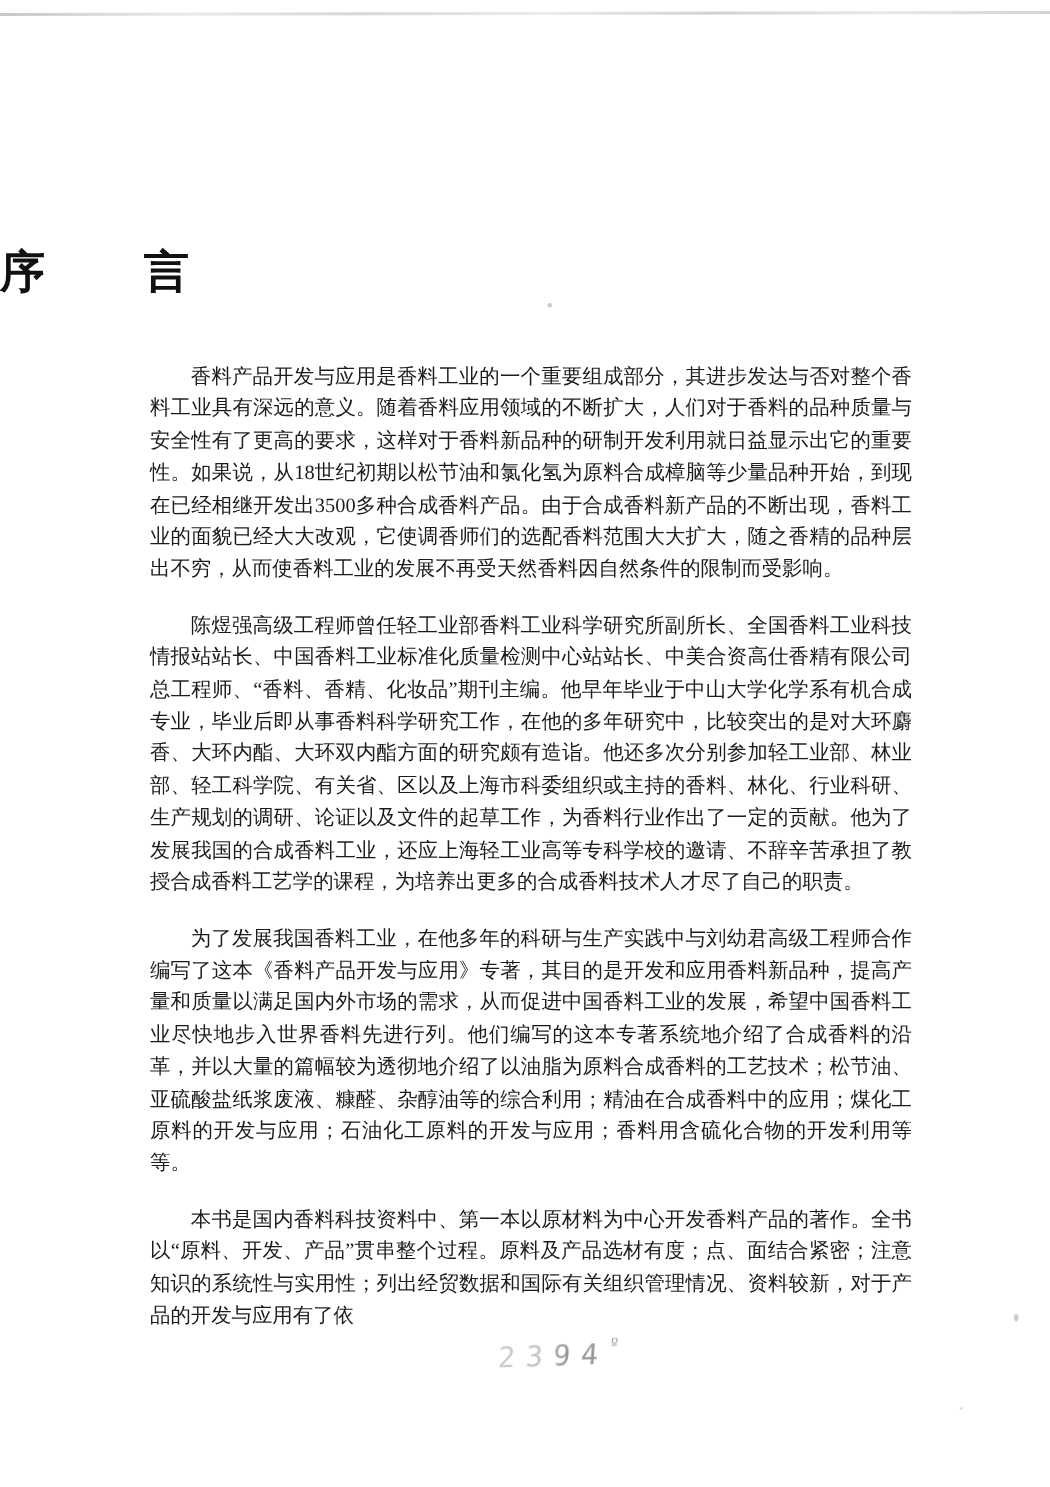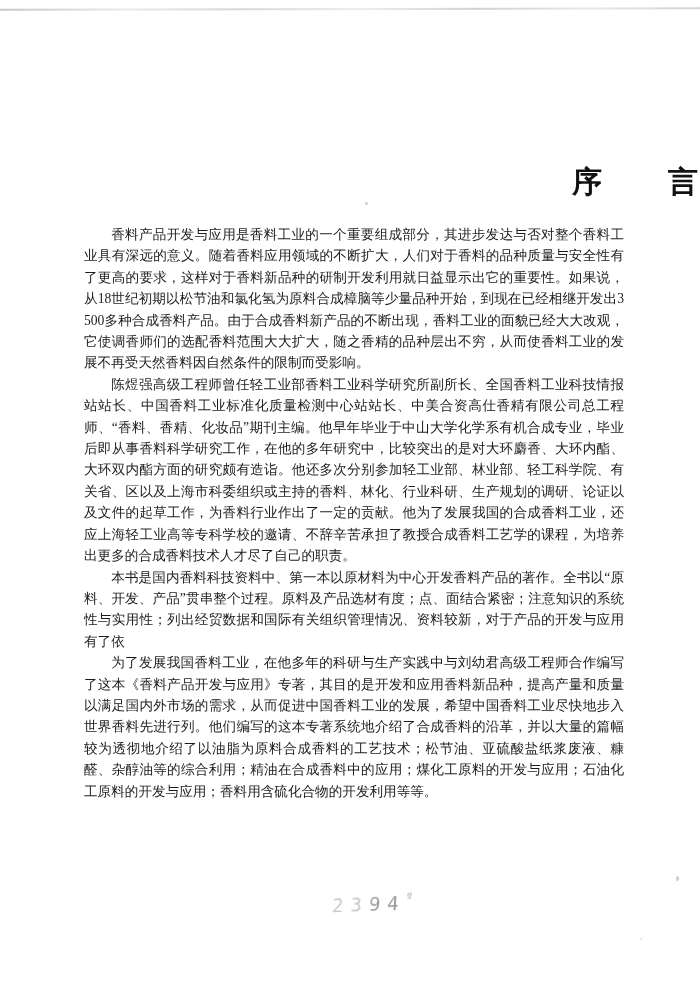--- a/index.html
+++ b/index.html
@@ -37,41 +37,41 @@
   .speck.s1 { left: 676px; top: 876px; width: 3px; height: 5px; }
   .speck.s2 { left: 365px; top: 202px; width: 3px; height: 3px; }
   .speck.s3 { left: 640px; top: 938px; width: 2px; height: 2px; opacity: .3; }
 
   .title {
     position: absolute;
     top: 163px;
     left: 0;
     width: 100%;
     margin: 0;
-    text-align: right;
+    text-align: left;
     font-size: 30px;
     line-height: 38px;
     font-weight: 700;
     color: #111111;
     letter-spacing: 2px;
   }
   .body-text {
     position: absolute;
     top: 224px;
     left: 84px;
     width: 540px;
     font-size: 13.6px;
     line-height: 21.4px;
     color: #1b1b1b;
     text-align: justify;
     text-justify: inter-character;
     word-break: break-all;
   }
   .body-text p {
-    margin: 0;
+    margin: 16px;
     padding: 0;
     text-indent: 2em;
   }
   
   .stamp {
     position: absolute;
     top: 893px;
     left: 332px;
     font-family: "DejaVu Sans Mono", monospace;
     font-size: 19px;
@@ -98,21 +98,21 @@
   <div class="scan-edge-top"></div>
   <div class="speck s1"></div>
   <div class="speck s2"></div>
   <div class="speck s3"></div>
 
   <h1 class="title">序　　言</h1>
 
   <div class="body-text">
     <p>香料产品开发与应用是香料工业的一个重要组成部分，其进步发达与否对整个香料工业具有深远的意义。随着香料应用领域的不断扩大，人们对于香料的品种质量与安全性有了更高的要求，这样对于香料新品种的研制开发利用就日益显示出它的重要性。如果说，从18世纪初期以松节油和氯化氢为原料合成樟脑等少量品种开始，到现在已经相继开发出3500多种合成香料产品。由于合成香料新产品的不断出现，香料工业的面貌已经大大改观，它使调香师们的选配香料范围大大扩大，随之香精的品种层出不穷，从而使香料工业的发展不再受天然香料因自然条件的限制而受影响。</p>
     <p>陈煜强高级工程师曾任轻工业部香料工业科学研究所副所长、全国香料工业科技情报站站长、中国香料工业标准化质量检测中心站站长、中美合资高仕香精有限公司总工程师、“香料、香精、化妆品”期刊主编。他早年毕业于中山大学化学系有机合成专业，毕业后即从事香料科学研究工作，在他的多年研究中，比较突出的是对大环麝香、大环内酯、大环双内酯方面的研究颇有造诣。他还多次分别参加轻工业部、林业部、轻工科学院、有关省、区以及上海市科委组织或主持的香料、林化、行业科研、生产规划的调研、论证以及文件的起草工作，为香料行业作出了一定的贡献。他为了发展我国的合成香料工业，还应上海轻工业高等专科学校的邀请、不辞辛苦承担了教授合成香料工艺学的课程，为培养出更多的合成香料技术人才尽了自己的职责。</p>
+    <p>为了发展我国香料工业，在他多年的科研与生产实践中与刘幼君高级工程师合作编写了这本《香料产品开发与应用》专著，其目的是开发和应用香料新品种，提高产量和质量以满足国内外市场的需求，从而促进中国香料工业的发展，希望中国香料工业尽快地步入世界香料先进行列。他们编写的这本专著系统地介绍了合成香料的沿革，并以大量的篇幅较为透彻地介绍了以油脂为原料合成香料的工艺技术；松节油、亚硫酸盐纸浆废液、糠醛、杂醇油等的综合利用；精油在合成香料中的应用；煤化工原料的开发与应用；石油化工原料的开发与应用；香料用含硫化合物的开发利用等等。</p>
     <p>本书是国内香料科技资料中、第一本以原材料为中心开发香料产品的著作。全书以“原料、开发、产品”贯串整个过程。原料及产品选材有度；点、面结合紧密；注意知识的系统性与实用性；列出经贸数据和国际有关组织管理情况、资料较新，对于产品的开发与应用有了依</p>
-    <p>为了发展我国香料工业，在他多年的科研与生产实践中与刘幼君高级工程师合作编写了这本《香料产品开发与应用》专著，其目的是开发和应用香料新品种，提高产量和质量以满足国内外市场的需求，从而促进中国香料工业的发展，希望中国香料工业尽快地步入世界香料先进行列。他们编写的这本专著系统地介绍了合成香料的沿革，并以大量的篇幅较为透彻地介绍了以油脂为原料合成香料的工艺技术；松节油、亚硫酸盐纸浆废液、糠醛、杂醇油等的综合利用；精油在合成香料中的应用；煤化工原料的开发与应用；石油化工原料的开发与应用；香料用含硫化合物的开发利用等等。</p>
   </div>
 
   <div class="stamp">
     <span>2394</span><span class="sup">º</span>
   </div>
 
 </div>
 
 </body></html>

